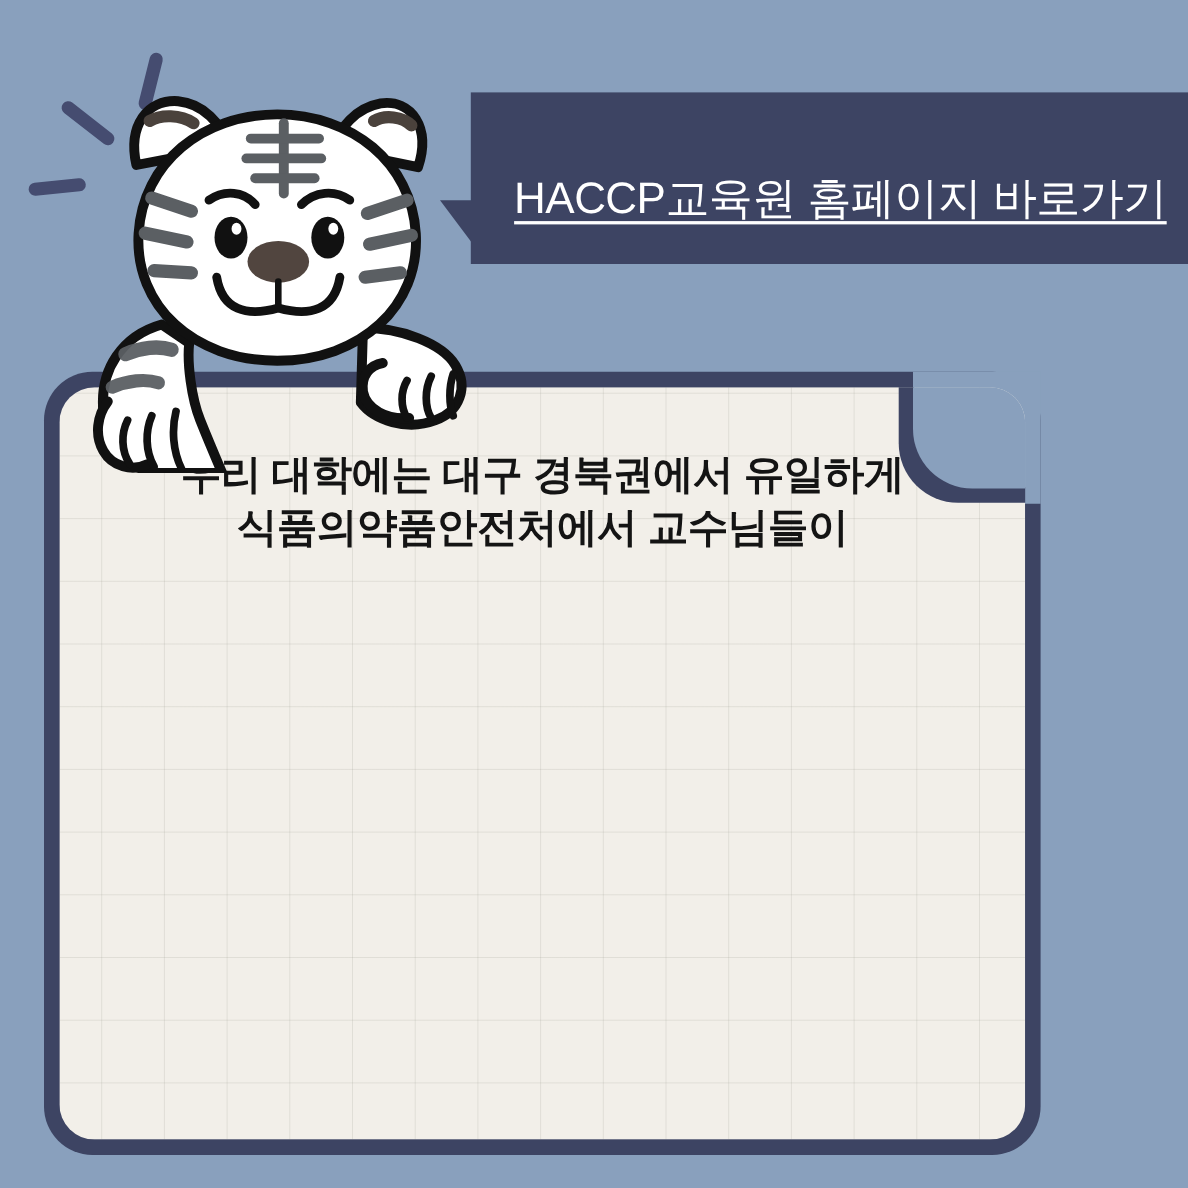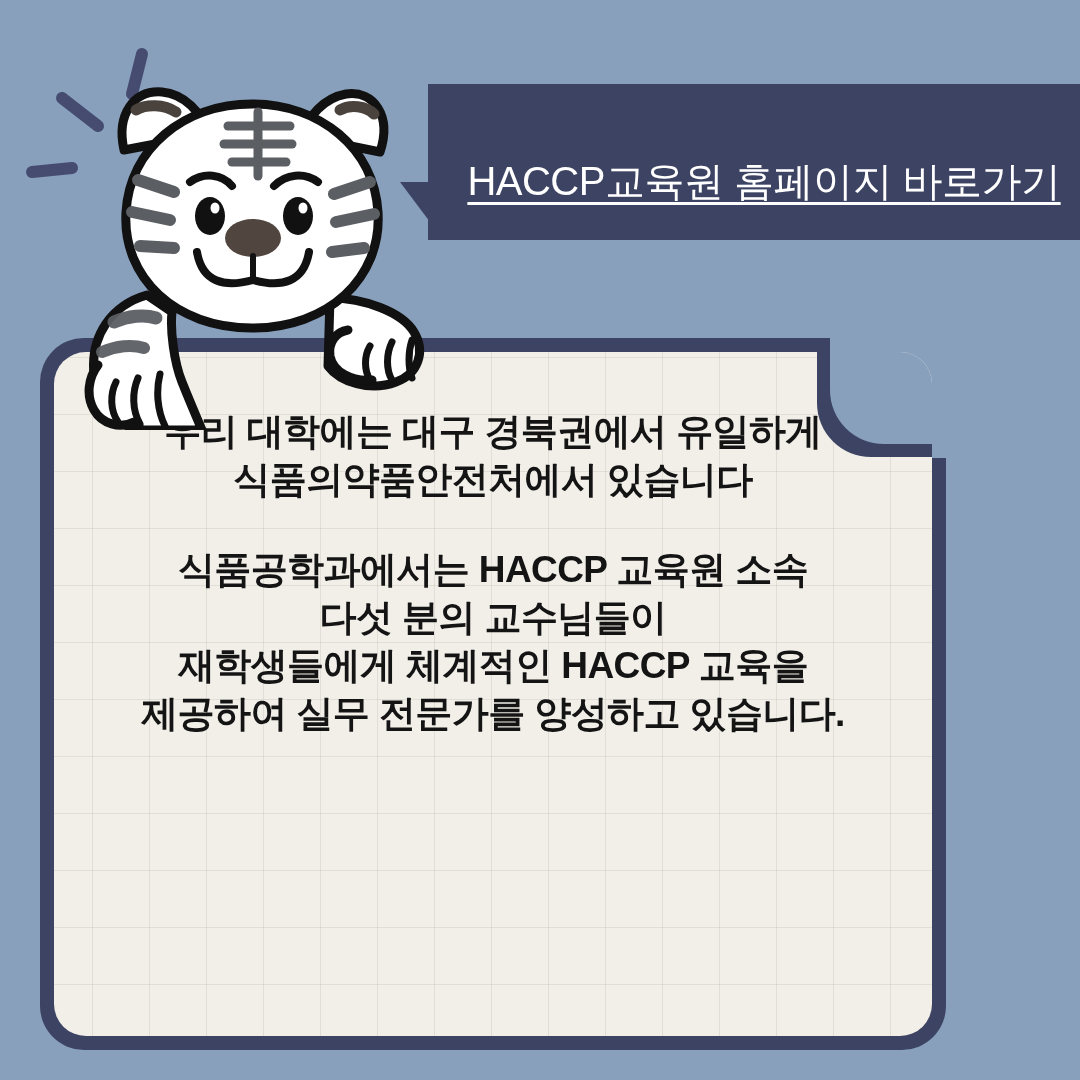--- a/index.html
+++ b/index.html
@@ -173,31 +173,25 @@
   <div id="content-card">
     <div class="card-border"></div>
     <div id="card-notch"></div>
 
     <div id="card-inner">
 
       <div id="body-text">
 
         <p class="para">
           <span class="para-line">우리 대학에는 대구 경북권에서 유일하게</span>
-          <span class="para-line">식품의약품안전처에서 있습니다</span>
+          <span class="para-line">식품의약품안전처에서 교수님들이</span>
         </p>
 
         <div id="para-gap"></div>
 
-        <p class="para">
-          <span class="para-line">식품공학과에서는 HACCP 교육원 소속</span>
-          <span class="para-line">다섯 분의 교수님들이</span>
-          <span class="para-line">재학생들에게 체계적인 HACCP 교육을</span>
-          <span class="para-line">제공하여 실무 전문가를 양성하고 있습니다.</span>
-        </p>
       </div>
 
       <div id="card-inner-notch"></div>
     </div>
   </div>
 
   <div id="sparkles">
     <svg viewBox="0 0 160 150" xmlns="http://www.w3.org/2000/svg">
       <g stroke="#454c70" stroke-width="12" stroke-linecap="round" fill="none">
         <line x1="122" y1="14" x2="112" y2="54"></line>

